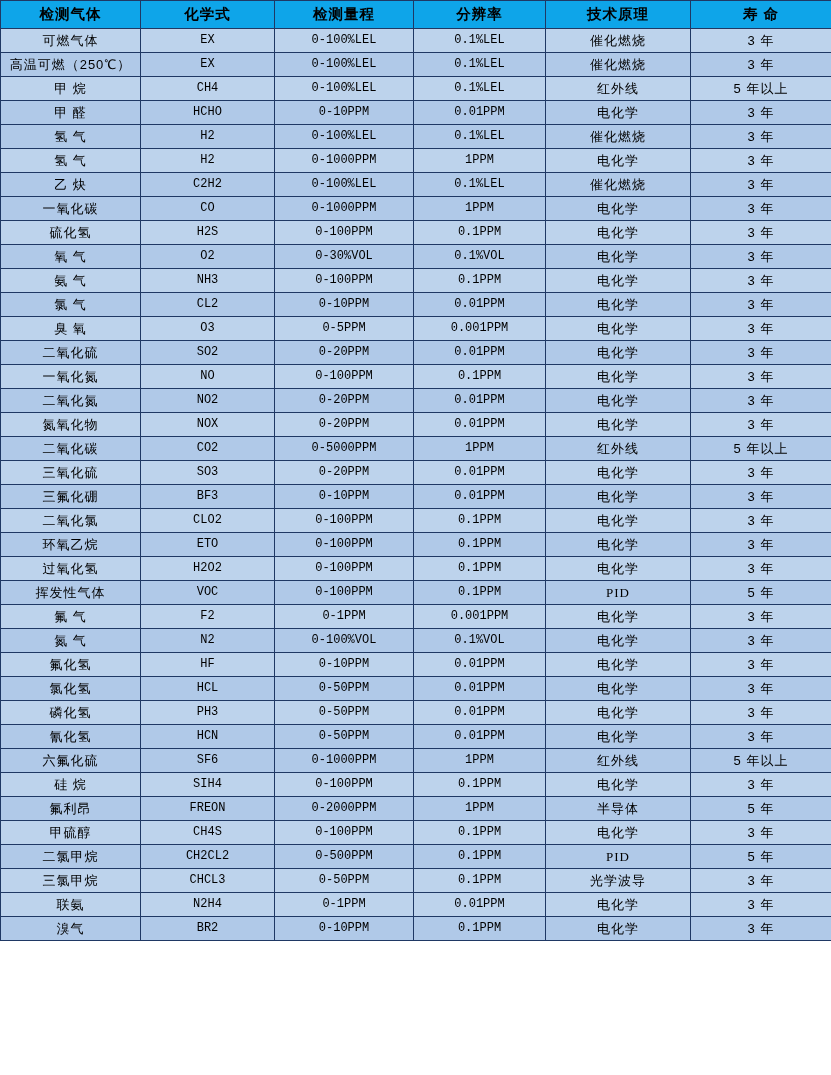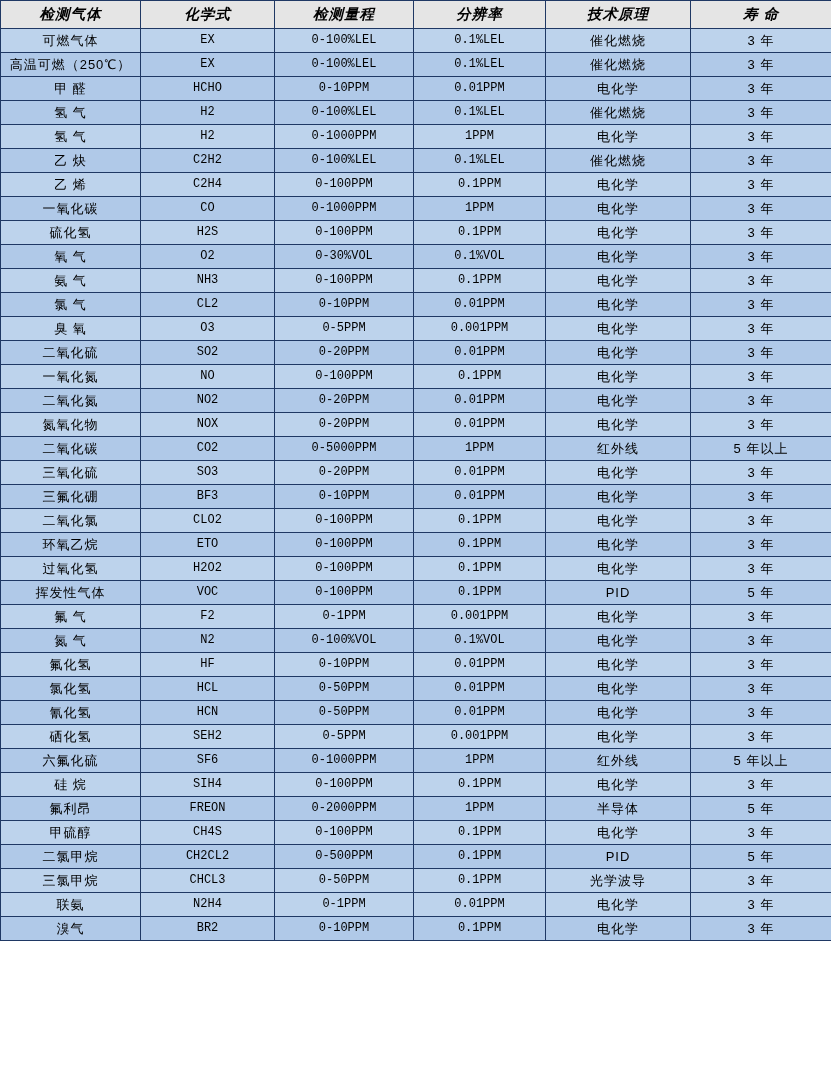--- a/index.html
+++ b/index.html
@@ -29,27 +29,26 @@
     vertical-align: middle;
     padding: 0;
     height: 23px;
     line-height: 23px;
     font-size: 13px;
     color: #000000;
     overflow: hidden;
     white-space: nowrap;
   }
   #gas-table thead th {
-    background: #e5e5e5;
+    background: #0ea5e9;
     font-weight: bold;
     font-size: 14.5px;
     height: 27px;
     line-height: 27px;
     letter-spacing: 1px;
-    font-style: italic;
   }
   #gas-table tbody tr td {
     background: #bdd3ec;
   }
   #gas-table tbody tr.alt td {
     background: #b0c9e8;
   }
   #gas-table td.name {
     letter-spacing: 1px;
     margin-left: 16px;
@@ -59,20 +58,21 @@
   #gas-table td.res {
     font-family: "Liberation Mono", monospace;
     font-size: 12px;
     letter-spacing: 0px;
   }
   #gas-table td.life {
     letter-spacing: 1px;
   }
   #gas-table td.tech {
     letter-spacing: 1px;
+    font-family: Liberation Serif, serif;
   }
 </style>
 </head>
 <body>
 
 <table id="gas-table">
   <colgroup>
     <col class="c0">
       <col class="c1">
       <col class="c2">
@@ -100,20 +100,28 @@
         <td class="life">3 年</td>
       </tr>
       <tr class="alt">
         <td class="name">高温可燃（250℃）</td>
         <td class="formula">EX</td>
         <td class="range">0-100%LEL</td>
         <td class="res">0.1%LEL</td>
         <td class="tech">催化燃烧</td>
         <td class="life">3 年</td>
       </tr>
+      <tr>
+        <td class="name">甲 烷</td>
+        <td class="formula">CH4</td>
+        <td class="range">0-100%LEL</td>
+        <td class="res">0.1%LEL</td>
+        <td class="tech">红外线</td>
+        <td class="life">5 年以上</td>
+      </tr>
       <tr class="alt">
         <td class="name">甲 醛</td>
         <td class="formula">HCHO</td>
         <td class="range">0-10PPM</td>
         <td class="res">0.01PPM</td>
         <td class="tech">电化学</td>
         <td class="life">3 年</td>
       </tr>
       <tr class="alt">
         <td class="name">氢 气</td>
@@ -130,28 +138,20 @@
         <td class="res">1PPM</td>
         <td class="tech">电化学</td>
         <td class="life">3 年</td>
       </tr>
       <tr class="alt">
         <td class="name">乙 炔</td>
         <td class="formula">C2H2</td>
         <td class="range">0-100%LEL</td>
         <td class="res">0.1%LEL</td>
         <td class="tech">催化燃烧</td>
-        <td class="life">3 年</td>
-      </tr>
-      <tr>
-        <td class="name">乙 烯</td>
-        <td class="formula">C2H4</td>
-        <td class="range">0-100PPM</td>
-        <td class="res">0.1PPM</td>
-        <td class="tech">电化学</td>
         <td class="life">3 年</td>
       </tr>
       <tr class="alt">
         <td class="name">一氧化碳</td>
         <td class="formula">CO</td>
         <td class="range">0-1000PPM</td>
         <td class="res">1PPM</td>
         <td class="tech">电化学</td>
         <td class="life">3 年</td>
       </tr>
@@ -308,33 +308,33 @@
         <td class="life">3 年</td>
       </tr>
       <tr class="alt">
         <td class="name">氯化氢</td>
         <td class="formula">HCL</td>
         <td class="range">0-50PPM</td>
         <td class="res">0.01PPM</td>
         <td class="tech">电化学</td>
         <td class="life">3 年</td>
       </tr>
+      <tr>
+        <td class="name">磷化氢</td>
+        <td class="formula">PH3</td>
+        <td class="range">0-50PPM</td>
+        <td class="res">0.01PPM</td>
+        <td class="tech">电化学</td>
+        <td class="life">3 年</td>
+      </tr>
       <tr class="alt">
         <td class="name">氰化氢</td>
         <td class="formula">HCN</td>
         <td class="range">0-50PPM</td>
         <td class="res">0.01PPM</td>
-        <td class="tech">电化学</td>
-        <td class="life">3 年</td>
-      </tr>
-      <tr>
-        <td class="name">硒化氢</td>
-        <td class="formula">SEH2</td>
-        <td class="range">0-5PPM</td>
-        <td class="res">0.001PPM</td>
         <td class="tech">电化学</td>
         <td class="life">3 年</td>
       </tr>
       <tr class="alt">
         <td class="name">六氟化硫</td>
         <td class="formula">SF6</td>
         <td class="range">0-1000PPM</td>
         <td class="res">1PPM</td>
         <td class="tech">红外线</td>
         <td class="life">5 年以上</td>

